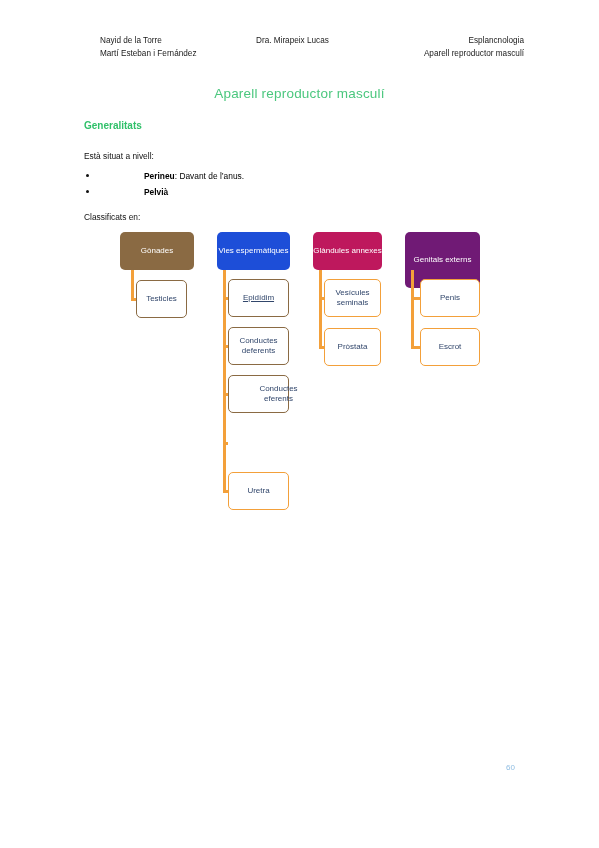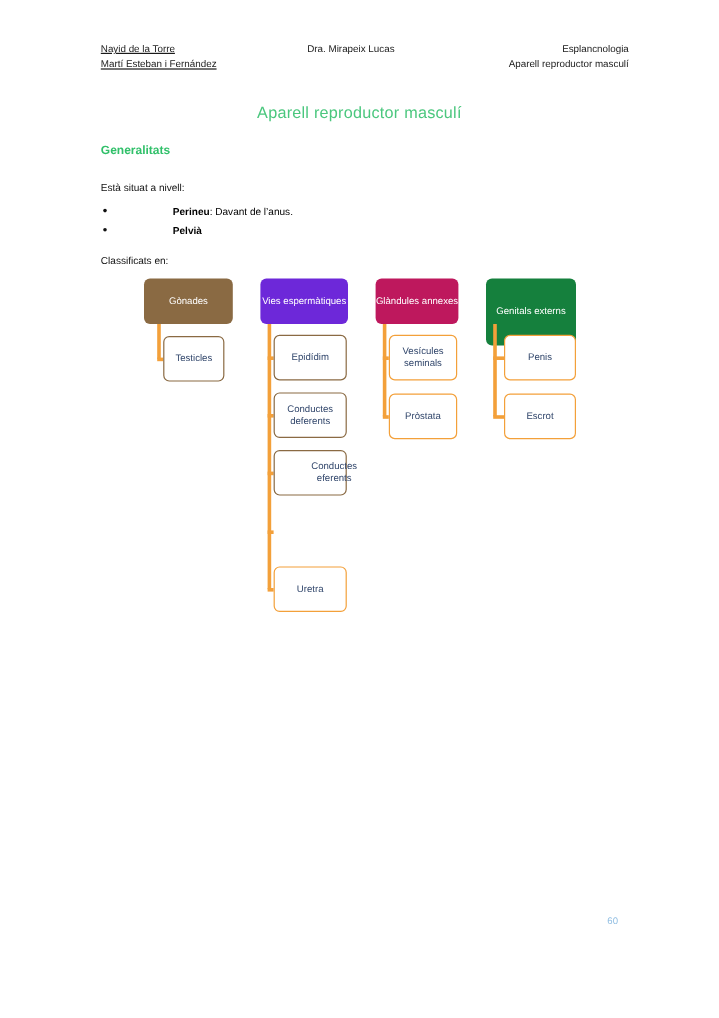--- a/index.html
+++ b/index.html
@@ -32,21 +32,21 @@
     width: 440px;
     font-size: 8.2px;
     line-height: 12.5px;
     color: #1a1a1a;
   }
   .doc-header .hrow {
     position: relative;
     height: 12.5px;
     white-space: nowrap;
   }
-  .hdr-left   { position: absolute; left: 0; text-decoration: underline; }
+  .hdr-left   { position: absolute; left: 16px; }
   .hdr-center { position: absolute; left: 172px; }
   .hdr-right  { position: absolute; right: 0; text-align: center; }
 
   
   .doc-title {
     position: absolute;
     left: 0;
     top: 86px;
     width: 599px;
     text-align: center;
@@ -182,38 +182,38 @@
     </div>
   </div>
 
   <div class="body-line line-classif">Classificats en:</div>
 
   <div id="diagram">
       <div class="dg-node dg-head" style="left: 120px; top: 232px; width: 74px; height: 38px; background: rgb(138, 106, 67); color: rgb(255, 255, 255);">Gònades</div>
       <div class="connector" style="left: 131px; top: 270px; width: 3px; height: 29px; background: rgb(243, 160, 58);"></div>
       <div class="connector" style="left: 131px; top: 297.5px; width: 5px; height: 3px; background: rgb(243, 160, 58);"></div>
       <div class="dg-node dg-leaf leaf-blue" style="left: 136px; top: 280px; width: 51px; height: 38px; border-color: rgb(138, 106, 67);">Testicles</div>
-      <div class="dg-node dg-head" style="left: 217px; top: 232px; width: 73px; height: 38px; background: #6d28d9; color: rgb(255, 255, 255);">Vies espermàtiques</div>
+      <div class="dg-node dg-head" style="left: 217px; top: 232px; width: 73px; height: 38px; background: #1d4ed8; color: rgb(255, 255, 255);">Vies espermàtiques</div>
       <div class="connector" style="left: 223px; top: 270px; width: 3px; height: 221px; background: rgb(243, 160, 58);"></div>
       <div class="connector" style="left: 223px; top: 296.5px; width: 5px; height: 3px; background: rgb(243, 160, 58);"></div>
-      <div class="dg-node dg-leaf leaf-blue" style="left: 228px; top: 279px; width: 61px; height: 38px; border-color: rgb(138, 106, 67);">Epidídim</div>
+      <div class="dg-node dg-leaf leaf-blue" style="left: 228px; top: 279px; width: 61px; height: 38px; border-color: rgb(138, 106, 67); text-decoration: underline;">Epidídim</div>
       <div class="connector" style="left: 223px; top: 344.5px; width: 5px; height: 3px; background: rgb(243, 160, 58);"></div>
       <div class="dg-node dg-leaf leaf-blue" style="left: 228px; top: 327px; width: 61px; height: 38px; border-color: rgb(138, 106, 67);">Conductes deferents</div>
       <div class="connector" style="left: 223px; top: 392.5px; width: 5px; height: 3px; background: rgb(243, 160, 58);"></div>
       <div class="dg-node dg-leaf leaf-blue" style="left: 228px; top: 375px; width: 61px; height: 38px; border-color: rgb(138, 106, 67); padding-left: 40px;">Conductes eferents</div>
       <div class="connector" style="left: 223px; top: 441.5px; width: 5px; height: 3px; background: rgb(243, 160, 58);"></div>
       <div class="connector" style="left: 223px; top: 489.5px; width: 5px; height: 3px; background: rgb(243, 160, 58);"></div>
       <div class="dg-node dg-leaf leaf-blue" style="left: 228px; top: 472px; width: 61px; height: 38px; border-color: rgb(243, 160, 58);">Uretra</div>
       <div class="dg-node dg-head" style="left: 313px; top: 232px; width: 69px; height: 38px; background: #be185d; color: rgb(255, 255, 255);">Glàndules annexes</div>
       <div class="connector" style="left: 319px; top: 270px; width: 3px; height: 77px; background: rgb(243, 160, 58);"></div>
       <div class="connector" style="left: 319px; top: 296.5px; width: 5px; height: 3px; background: rgb(243, 160, 58);"></div>
       <div class="dg-node dg-leaf leaf-blue" style="left: 324px; top: 279px; width: 57px; height: 38px; border-color: rgb(243, 160, 58);">Vesícules seminals</div>
       <div class="connector" style="left: 319px; top: 345.5px; width: 5px; height: 3px; background: rgb(243, 160, 58);"></div>
       <div class="dg-node dg-leaf leaf-blue" style="left: 324px; top: 328px; width: 57px; height: 38px; border-color: rgb(243, 160, 58);">Pròstata</div>
-      <div class="dg-node dg-head" style="left: 405px; top: 232px; width: 75px; height: 56px; background: #15803d; color: rgb(255, 255, 255);">Genitals externs</div>
+      <div class="dg-node dg-head" style="left: 405px; top: 232px; width: 75px; height: 56px; background: #701a75; color: rgb(255, 255, 255);">Genitals externs</div>
       <div class="connector" style="left: 411px; top: 270px; width: 3px; height: 77px; background: rgb(243, 160, 58);"></div>
       <div class="connector" style="left: 411px; top: 296.5px; width: 9px; height: 3px; background: rgb(243, 160, 58);"></div>
       <div class="dg-node dg-leaf leaf-blue" style="left: 420px; top: 279px; width: 60px; height: 38px; border-color: rgb(243, 160, 58);">Penis</div>
       <div class="connector" style="left: 411px; top: 345.5px; width: 9px; height: 3px; background: rgb(243, 160, 58);"></div>
       <div class="dg-node dg-leaf leaf-blue" style="left: 420px; top: 328px; width: 60px; height: 38px; border-color: rgb(243, 160, 58);">Escrot</div>
     </div>
 
   <div class="page-number">60</div>
 
 </div>

